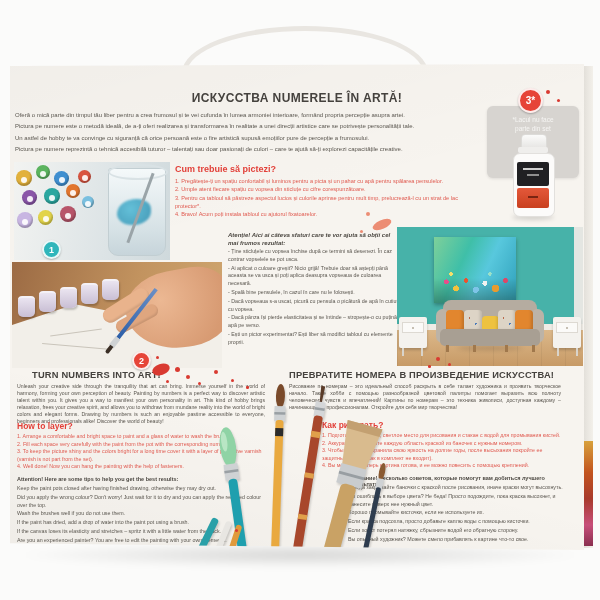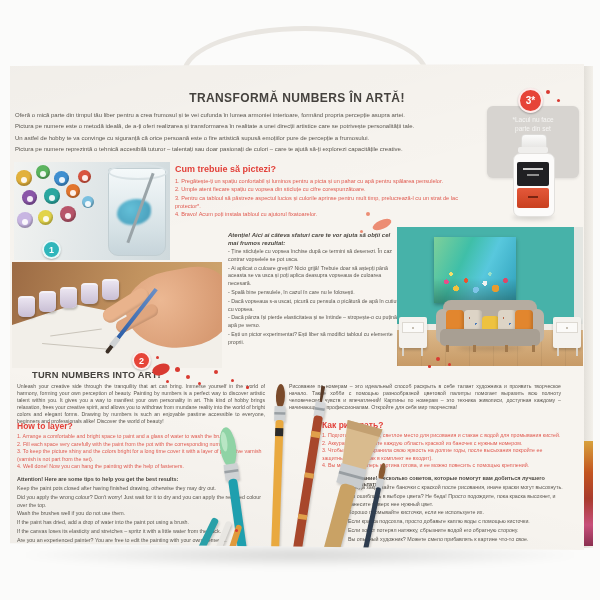--- a/index.html
+++ b/index.html
@@ -157,21 +157,21 @@
 
 <div class="stage">
   <div class="handle"></div>
   <div class="floor-shadow"></div>
   <div class="side-sliver">
     <div class="sliver-art"></div>
   </div>
 
   <div class="box">
 
-    <h1 class="title">TRANSFORMĂ NUMBERS ÎN ARTĂ!</h1>
+    <h1 class="title">ИСКУССТВА NUMERELE ÎN ARTĂ!</h1>
 
     <div class="intro">
       <div>Oferă o mică parte din timpul tău liber pentru a crea frumosul și te vei cufunda în lumea armoniei interioare, formând propria percepție asupra artei.</div>
       <div>Pictura pe numere este o metodă ideală, de a-ți oferi realizarea și transformarea în realitate a unei direcții artistice care se potrivește personalității tale.</div>
       <div>Un astfel de hobby te va convinge cu siguranță că orice persoană este o fire artistică supusă emoțiilor pure de percepție a frumosului.</div>
       <div>Pictura pe numere reprezintă o tehnică accesibilă tuturor – talentați sau doar pasionați de culori – care te ajută să-ți explorezi capacitățile creative.</div>
     </div>
 
     <div class="photo1">
       <div class="pot" style="left:2px;top:8px;width:16px;height:16px;background:#e2b13c"></div>
@@ -285,20 +285,21 @@
     <div class="en-attn">Attention! Here are some tips to help you get the best results:</div>
     <div class="tips en-tips">
       <div>Keep the paint pots closed after having finished drawing, otherwise they may dry out.</div>
       <div>Did you apply the wrong colour? Don't worry! Just wait for it to dry and you can apply the required colour over the top.</div>
       <div>Wash the brushes well if you do not use them.</div>
       <div>If the paint has dried, add a drop of water into the paint pot using a brush.</div>
       <div>If the canvas loses its elasticity and stretches – spritz it with a little water from the back.</div>
       <div>Are you an experienced painter? You are free to edit the painting with your own elements.</div>
     </div>
 
+    <h2 class="big-h ru-h">ПРЕВРАТИТЕ НОМЕРА В ПРОИЗВЕДЕНИЕ ИСКУССТВА!</h2>
     <div class="para ru-para">Рисование по номерам – это идеальный способ раскрыть в себе талант художника и проявить творческое начало. Такое хобби с помощью разнообразной цветовой палитры помогает выразить всю полноту человеческих чувств и впечатлений! Картины по номерам – это техника живописи, доступная каждому – начинающим и профессионалам. Откройте для себя мир творчества!</div>
     <h2 class="red-h ru-how">Как рисовать?</h2>
     <div class="steps ru-steps">
       <div>1. Подготовьте удобное, светлое место для рисования и стакан с водой для промывания кистей.</div>
       <div>2. Аккуратно заполняйте каждую область краской из баночек с нужным номером.</div>
       <div>3. Чтобы картина сохранила свою яркость на долгие годы, после высыхания покройте ее защитным лаком (лак в комплект не входит).</div>
       <div>4. Вы молодец! Теперь картина готова, и ее можно повесить с помощью креплений.</div>
     </div>
     <div class="ru-attn">Внимание! Несколько советов, которые помогут вам добиться лучшего результата:</div>
     <div class="tips ru-tips">

